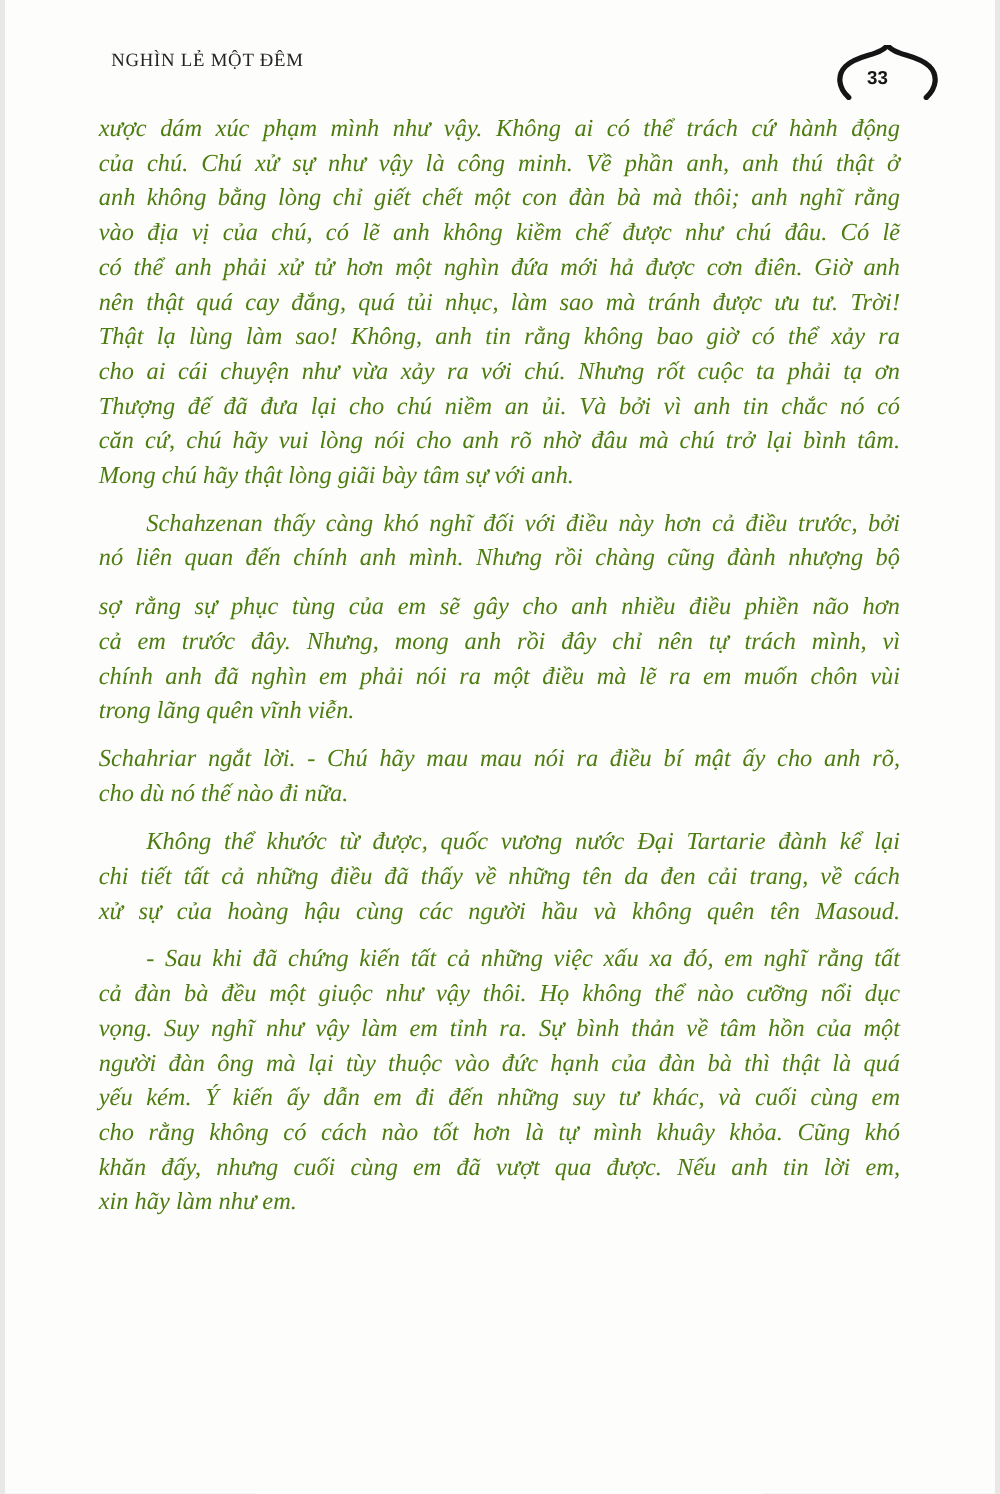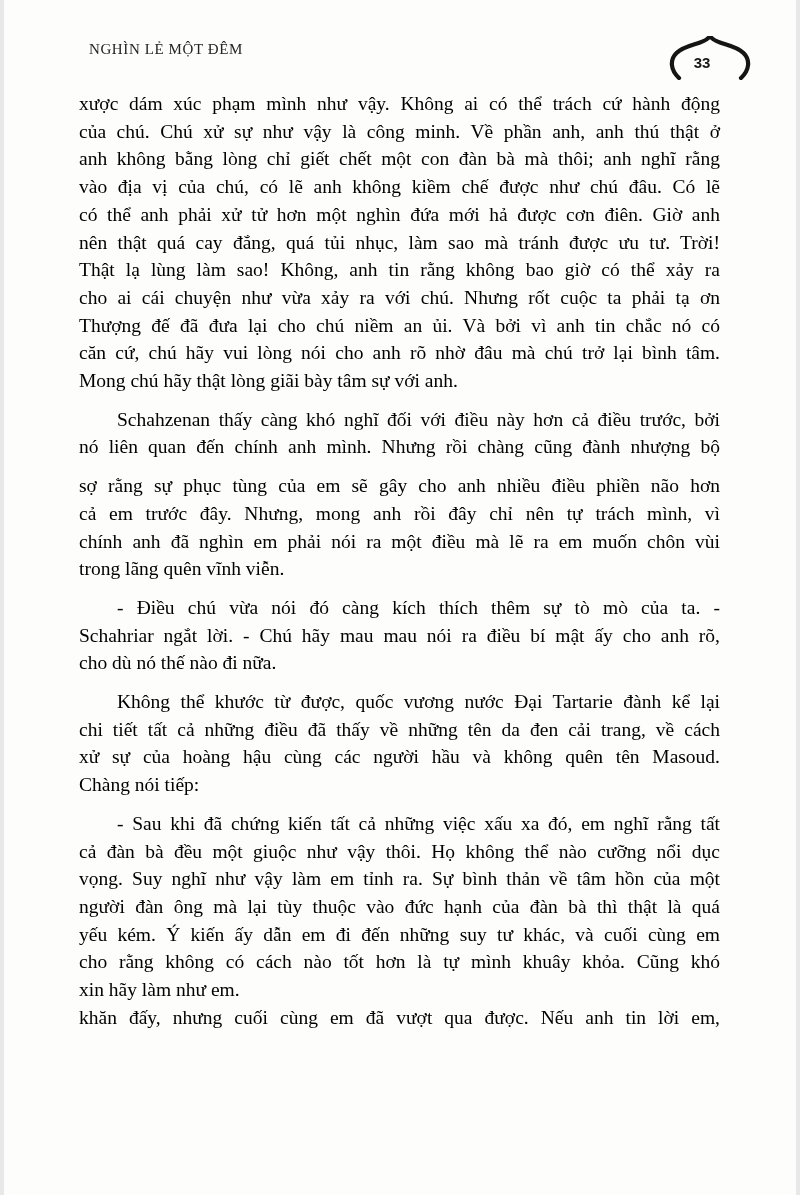--- a/index.html
+++ b/index.html
@@ -49,23 +49,24 @@
     font-family: "Liberation Sans", "DejaVu Sans", sans-serif;
     font-weight: bold;
     font-size: 15px;
     color: #161616;
   }
   .body-text {
     position: absolute;
     left: 75px;
     top: 90px;
     width: 641px;
+    font-style: italic;
     font-size: 19.5px;
     line-height: 27.7px;
-    color: #000000;
+    color: #4d7c0f;
   }
   .para { margin: 0; }
   .para + .para { margin-top: 11px; }
   .line {
     text-align: justify;
     text-align-last: justify;
     white-space: normal;
   }
   .line.last {
     text-align-last: left;
@@ -107,35 +108,33 @@
         <div class="line indent">Schahzenan thấy càng khó nghĩ đối với điều này hơn cả điều trước, bởi</div>
         <div class="line">nó liên quan đến chính anh mình. Nhưng rồi chàng cũng đành nhượng bộ</div>
       </div>
       <div class="para">
         <div class="line">sợ rằng sự phục tùng của em sẽ gây cho anh nhiều điều phiền não hơn</div>
         <div class="line">cả em trước đây. Nhưng, mong anh rồi đây chỉ nên tự trách mình, vì</div>
         <div class="line">chính anh đã nghìn em phải nói ra một điều mà lẽ ra em muốn chôn vùi</div>
         <div class="line last">trong lãng quên vĩnh viễn.</div>
       </div>
       <div class="para">
-        <div class="line indent">- Điều chú vừa nói đó càng kích thích thêm sự tò mò của ta. -</div>
         <div class="line">Schahriar ngắt lời. - Chú hãy mau mau nói ra điều bí mật ấy cho anh rõ,</div>
         <div class="line last">cho dù nó thế nào đi nữa.</div>
       </div>
       <div class="para">
         <div class="line indent">Không thể khước từ được, quốc vương nước Đại Tartarie đành kể lại</div>
         <div class="line">chi tiết tất cả những điều đã thấy về những tên da đen cải trang, về cách</div>
         <div class="line">xử sự của hoàng hậu cùng các người hầu và không quên tên Masoud.</div>
-        <div class="line last">Chàng nói tiếp:</div>
       </div>
       <div class="para">
         <div class="line indent">- Sau khi đã chứng kiến tất cả những việc xấu xa đó, em nghĩ rằng tất</div>
         <div class="line">cả đàn bà đều một giuộc như vậy thôi. Họ không thể nào cưỡng nổi dục</div>
         <div class="line">vọng. Suy nghĩ như vậy làm em tỉnh ra. Sự bình thản về tâm hồn của một</div>
         <div class="line">người đàn ông mà lại tùy thuộc vào đức hạnh của đàn bà thì thật là quá</div>
         <div class="line">yếu kém. Ý kiến ấy dẫn em đi đến những suy tư khác, và cuối cùng em</div>
         <div class="line">cho rằng không có cách nào tốt hơn là tự mình khuây khỏa. Cũng khó</div>
+        <div class="line">khăn đấy, nhưng cuối cùng em đã vượt qua được. Nếu anh tin lời em,</div>
         <div class="line last">xin hãy làm như em.</div>
-        <div class="line">khăn đấy, nhưng cuối cùng em đã vượt qua được. Nếu anh tin lời em,</div>
       </div>
     </div>
 
 </div>
 
 </body></html>

